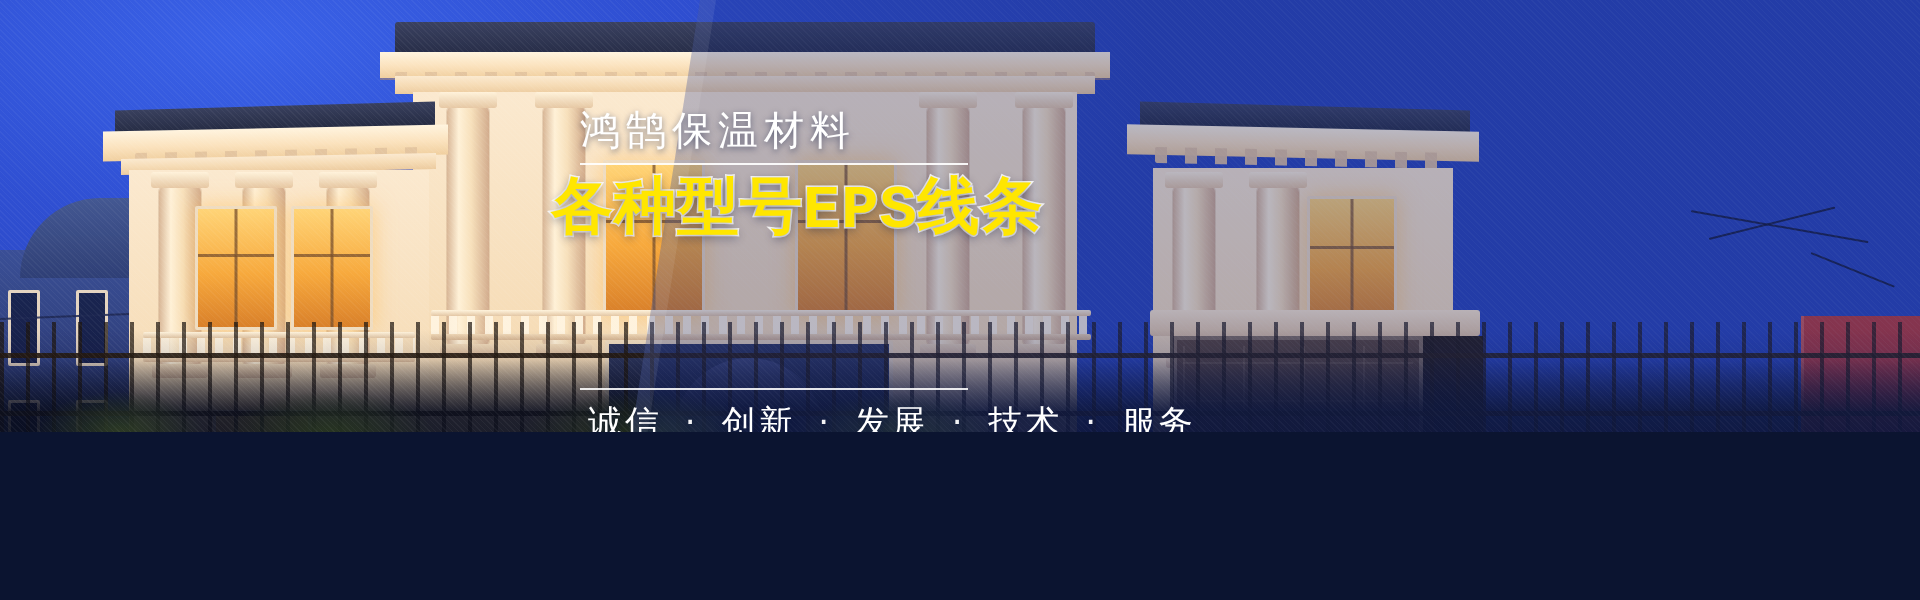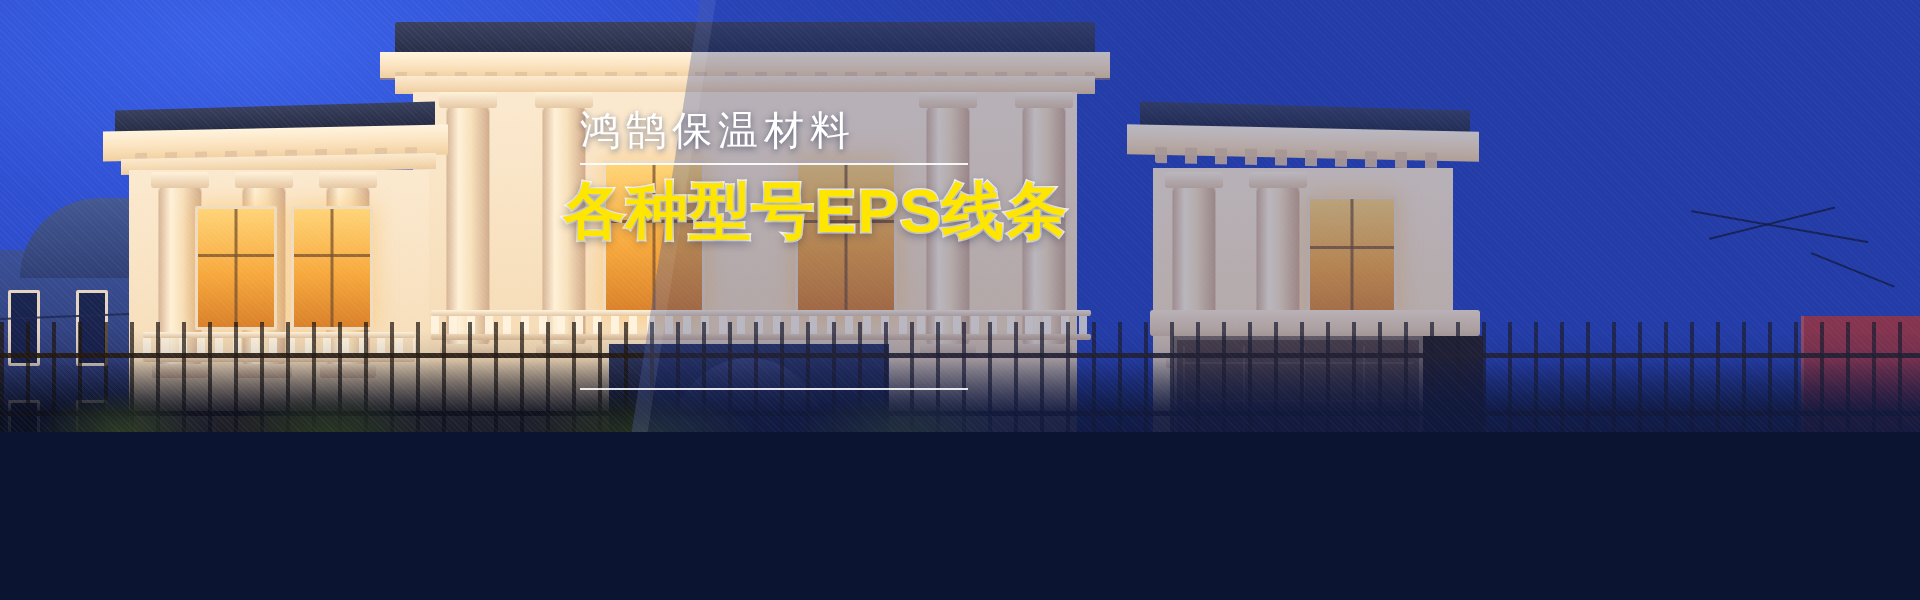--- a/index.html
+++ b/index.html
@@ -223,22 +223,22 @@
     white-space:nowrap;
   }
   .rule-top{
     position:absolute;left:580px;top:163px;width:388px;height:2px;
     background:rgba(255,255,255,.92);
   }
   .headline{
     position:absolute;left:551px;top:178px;
     font-size:62px;line-height:66px;font-weight:bold;
     color:#ffe600;
-    font-family:Liberation Sans, sans-serif;
-    letter-spacing:1px;white-space:nowrap;margin-left:12px;
+    font-family:Liberation Mono, monospace;
+    letter-spacing:1px;white-space:nowrap;
   }
   .headline .l1{
     display:block;
     -webkit-text-stroke:3px rgba(255,255,255,.92);
     paint-order:stroke fill;
     text-shadow:0 3px 10px rgba(10,20,60,.45);
   }
   .headline .l2{
     display:block;margin-top:6px;
     text-shadow:0 3px 10px rgba(10,20,60,.55);
@@ -416,15 +416,26 @@
     <div class="eyebrow">鸿鹄保温材料</div>
 
     <div class="rule-top"></div>
 
     <div class="headline">
       <span class="l1">各种型号EPS线条</span>
     </div>
 
     <div class="rule-bottom"></div>
 
+    <div class="tagline">
+      <span>诚信</span>
+      <span class="dot">·</span>
+      <span>创新</span>
+      <span class="dot">·</span>
+      <span>发展</span>
+      <span class="dot">·</span>
+      <span>技术</span>
+      <span class="dot">·</span>
+      <span>服务</span>
+    </div>
 
   </div>
 </div>
 
 </body></html>

